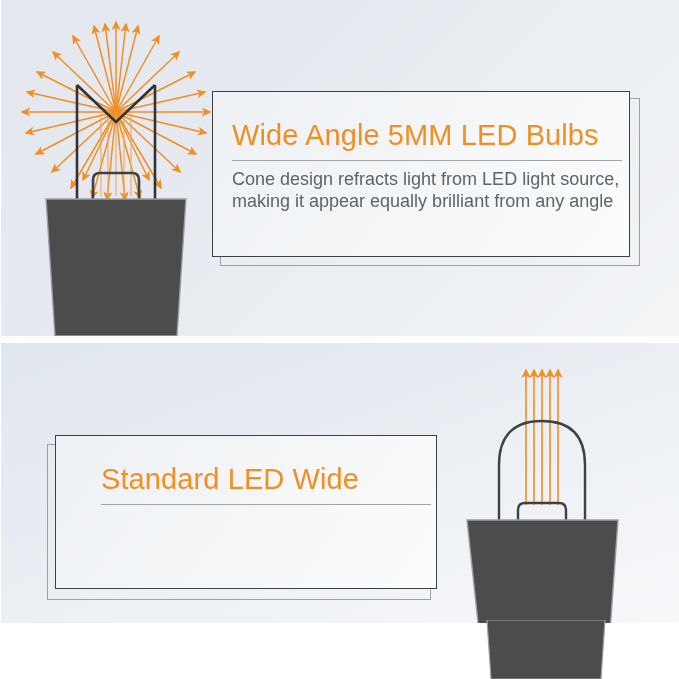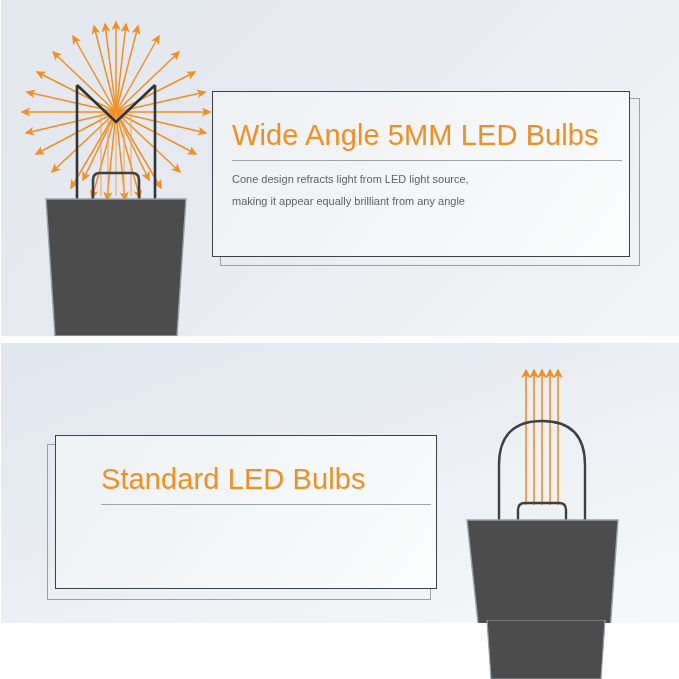--- a/index.html
+++ b/index.html
@@ -57,21 +57,21 @@
     font-weight:400;
     letter-spacing:.1px;
     line-height:1.1;
     white-space:nowrap;
   }
   .rule{
     height:1px;background:#9fa4a9;margin-top:8px;margin-bottom:7px;
   }
   .card-body{
     color:#5e6468;
-    font-size:11px;
+    font-size:18px;
     line-height:22px;
     font-weight:400;
     white-space:pre-line;
   }
 
   
   #card-wide{ left:205px; top:88px; width:440px; height:180px;}
   #card-wide .shadowframe{ left:14px; top:10px; width:418px; height:166px;}
   #card-wide .innerbox{   left:6px;  top:3px;  width:418px; height:166px;}
   #card-wide .content{    left:26px; top:32px; width:390px;}
@@ -159,21 +159,21 @@
   </div>
 
   <div id="panel-divider"></div>
 
   <div class="panel" id="panel-bottom">
 
     <div class="card" id="card-std" style="top:89px;">
       <div class="shadowframe"></div>
       <div class="innerbox"></div>
       <div class="content">
-        <div class="card-title">Standard LED Bulbs</div>
+        <div class="card-title">Standard LED Wide</div>
         <div class="rule"></div>
       </div>
     </div>
   </div>
 
   <svg class="illo" id="illo-std" width="220" height="350" viewBox="0 0 220 350" style="left:460px;top:358px;">
     <defs>
       <marker id="ahs" markerWidth="7" markerHeight="8" refX="5" refY="3" orient="auto">
         <path d="M0,0 L6,3 L0,6 L1.6,3 z" fill="#ef8f24"></path>
       </marker>

